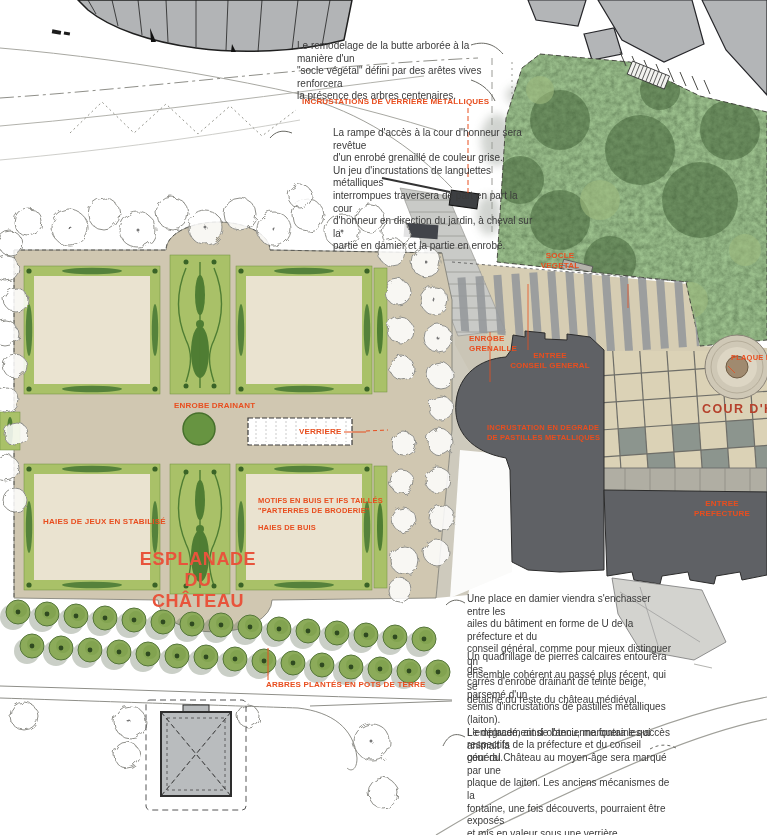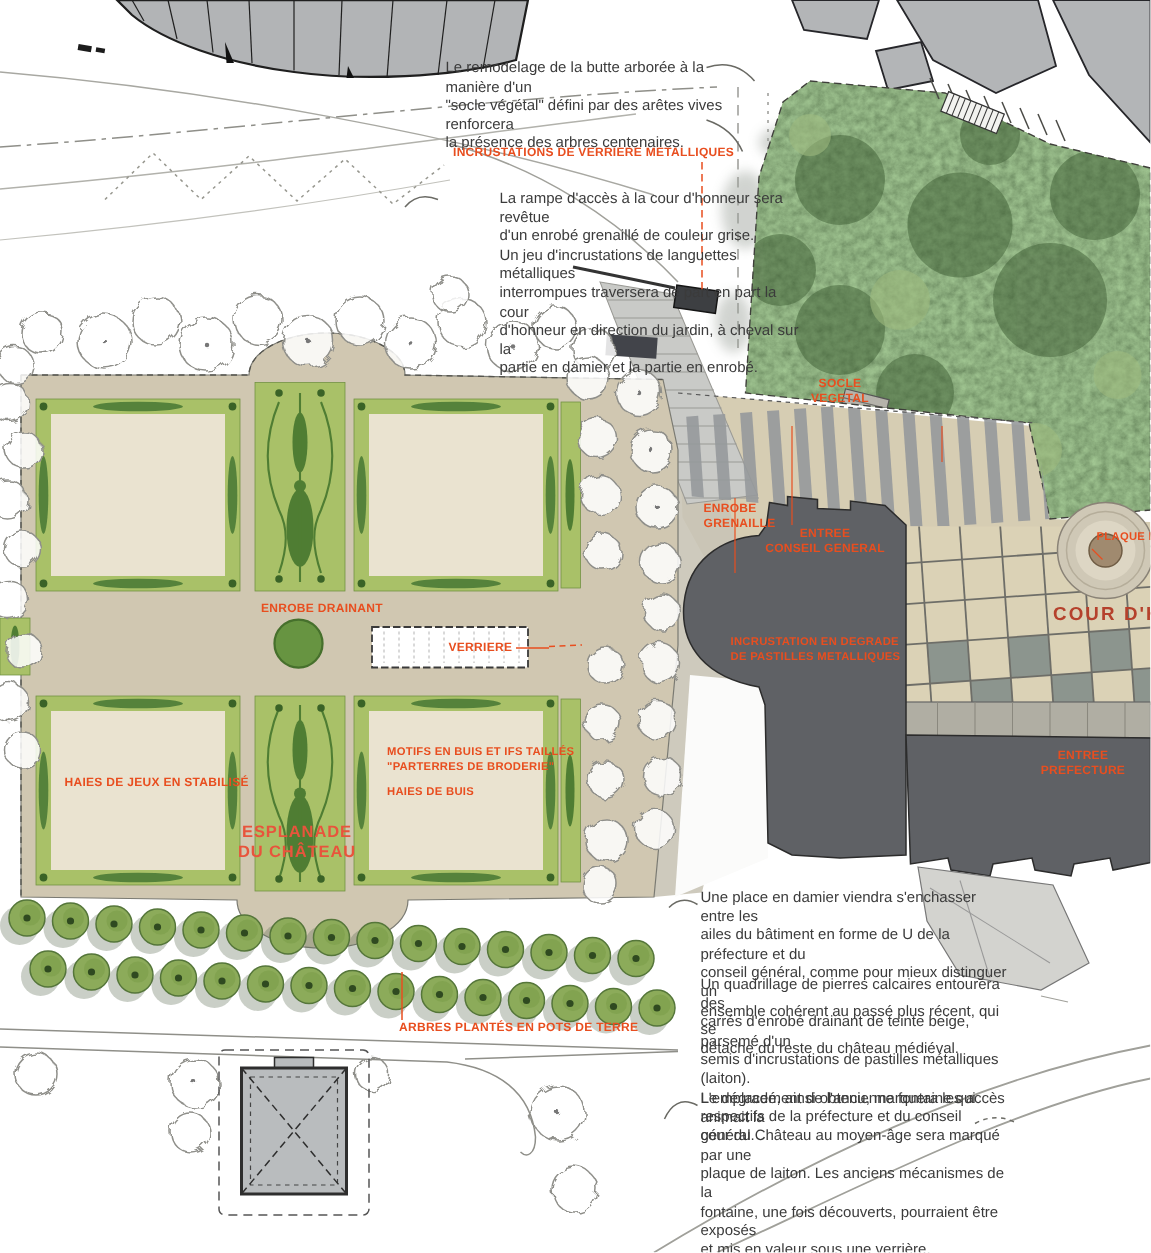--- a/index.html
+++ b/index.html
@@ -4,21 +4,21 @@
 <style>
   html,body{margin:0;padding:0;background:#fff;}
   #plan{position:relative;width:767px;height:835px;overflow:hidden;background:#fff;
         font-family:"Liberation Sans",sans-serif;}
   #plan svg{position:absolute;left:0;top:0;}
   .para{position:absolute;font-size:10px;line-height:1.26;color:#3b3b3b;white-space:pre-line;}
   .red-label{position:absolute;font-size:8px;font-weight:bold;color:#e84e1f;
              letter-spacing:.2px;white-space:pre-line;line-height:1.3;}
   .center{text-align:center;}
   .nowrap{white-space:nowrap;}
-  .big-red{position:absolute;font-size:11px;font-weight:bold;color:#e8543c;
+  .big-red{position:absolute;font-size:18px;font-weight:bold;color:#e8543c;
            letter-spacing:.6px;line-height:1.18;white-space:pre-line;}
   .cour{position:absolute;font-size:12.5px;font-weight:bold;color:#b5412c;
         letter-spacing:1.4px;white-space:nowrap;}
   .small-red{font-size:7.5px;}
 </style>
 </head>
 <body>
 
 <div id="plan">
 

